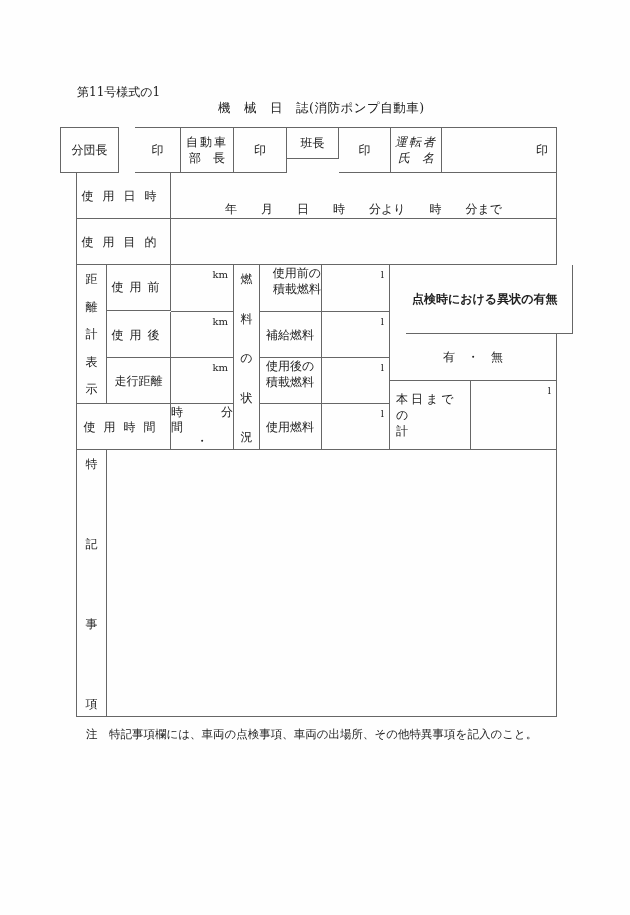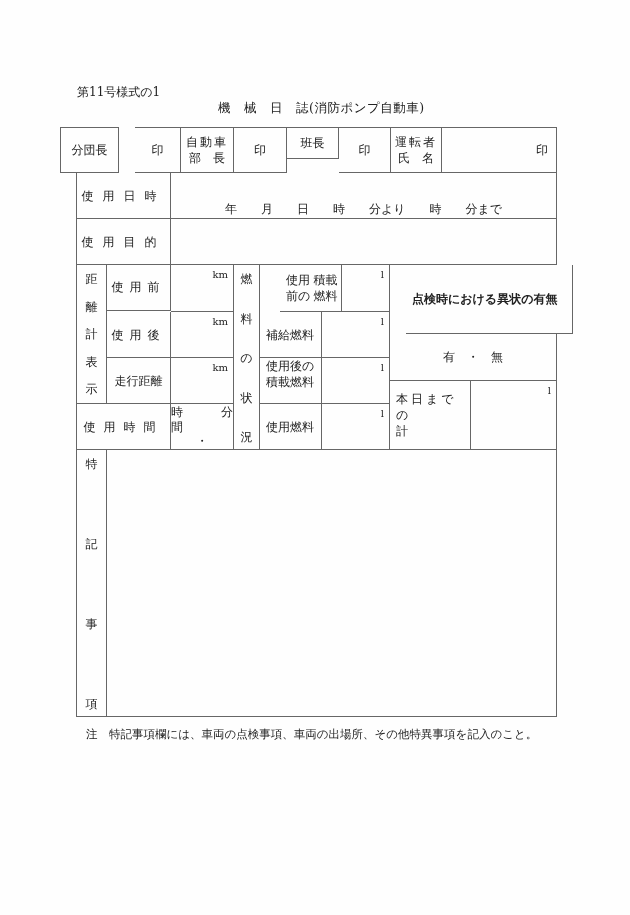--- a/index.html
+++ b/index.html
@@ -37,21 +37,21 @@
 </div>
 <div class="cell bl0" style="left:234px;top:127px;width:53px;height:46px;">
   <span>印</span>
 </div>
 <div class="cell bl0" style="left:287px;top:127px;width:52px;height:32px;">
   <span>班長</span>
 </div>
 <div class="cell bl0" style="left:339px;top:127px;width:52px;height:46px;">
   <span>印</span>
 </div>
-<div class="cell bl0" style="left:391px;top:127px;width:51px;height:46px;flex-direction:column;">
+<div class="cell bl0" style="left:391px;top:127px;width:51px;height:46px;flex-direction:column;font-style:italic;">
   <span style="letter-spacing:2px;">運転者</span>
   <span>氏　名</span>
 </div>
 <div class="cell bl0" style="left:442px;top:127px;width:115px;height:46px;justify-content:flex-end;padding-right:8px;">
   <span>印</span>
 </div>
 
 <div class="cell bt0" style="left:76px;top:173px;width:95px;height:46px;">
   <span class="lbl-spaced">使用日時</span>
 </div>
@@ -105,21 +105,21 @@
 </div>
 
 <div class="cell bt0 bl0 vtext" style="left:234px;top:265px;width:26px;height:185px;padding:6px 0 4px;">
   <span>燃</span>
   <span>料</span>
   <span>の</span>
   <span>状</span>
   <span>況</span>
 </div>
 
-<div class="cell bt0 bl0 left" style="left:260px;top:265px;width:62px;height:47px;flex-direction:row;align-items:center;margin-left:20px;">
+<div class="cell bt0 bl0 left" style="left:260px;top:265px;width:62px;height:47px;flex-direction:column;align-items:flex-end;">
   <span>使用前の</span>
   <span>積載燃料</span>
 </div>
 <div class="cell bt0 bl0" style="left:322px;top:265px;width:68px;height:47px;">
   <span class="unit">l</span>
 </div>
 <div class="cell bt0 bl0 left" style="left:260px;top:312px;width:62px;height:46px;">
   <span>補給燃料</span>
 </div>
 <div class="cell bt0 bl0" style="left:322px;top:312px;width:68px;height:46px;">

